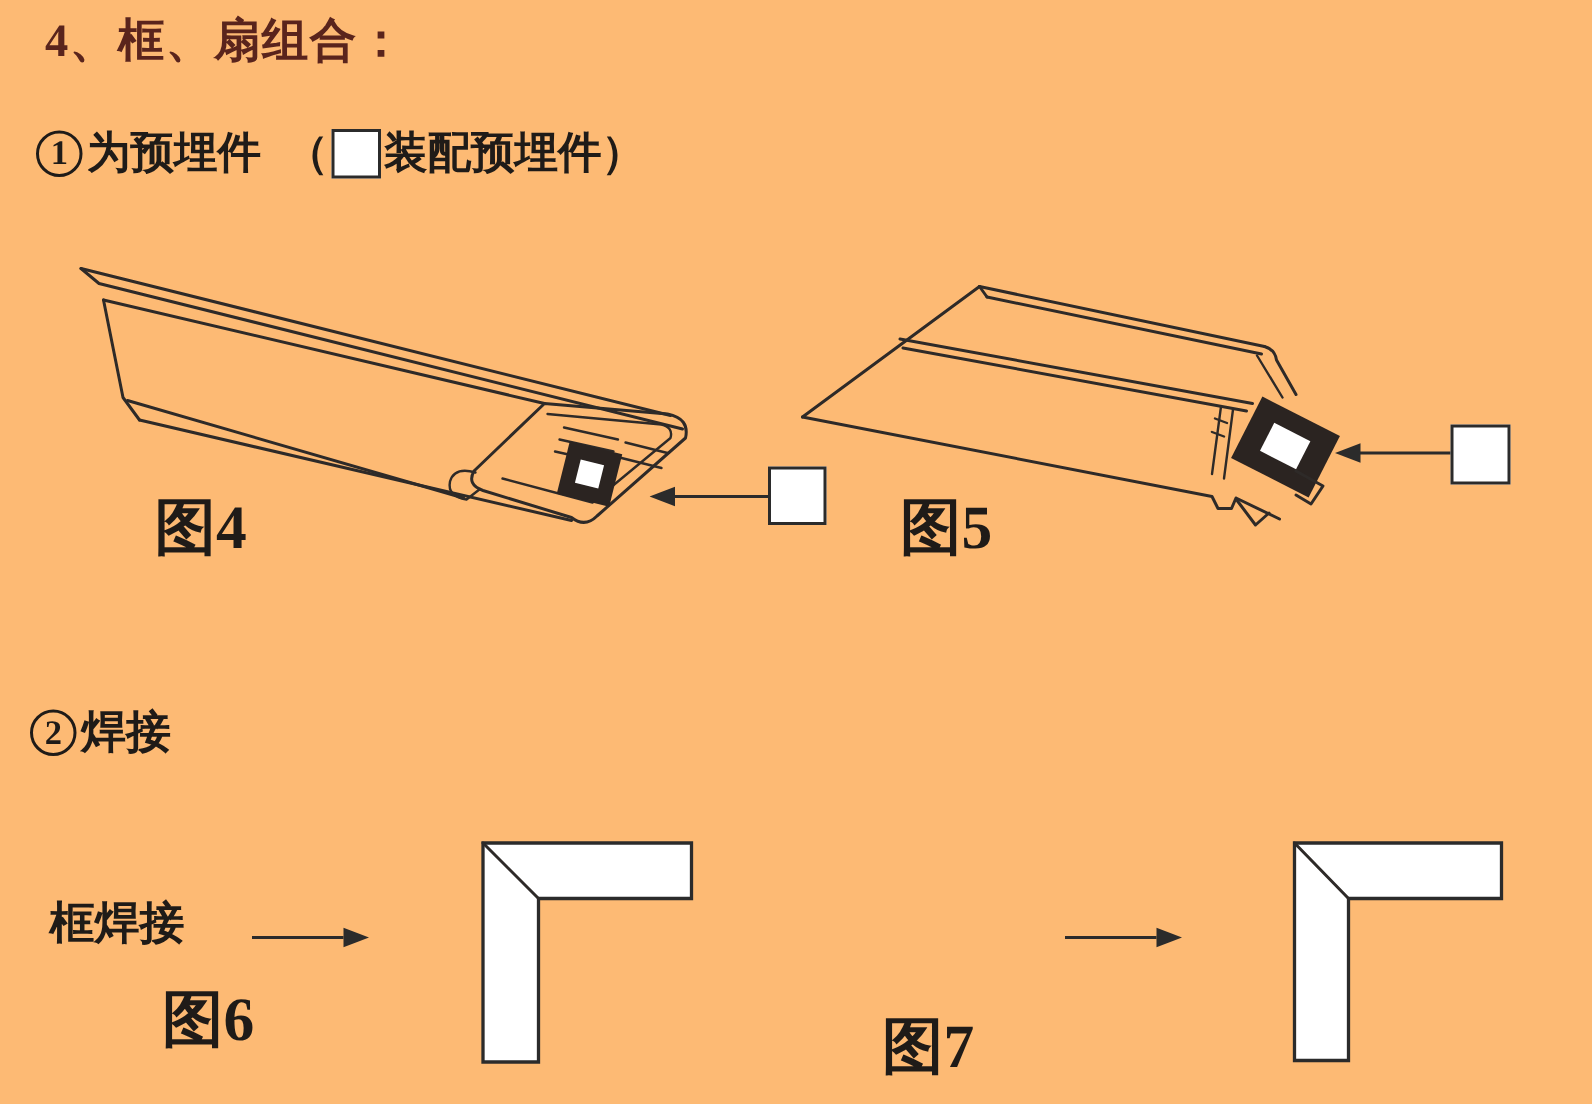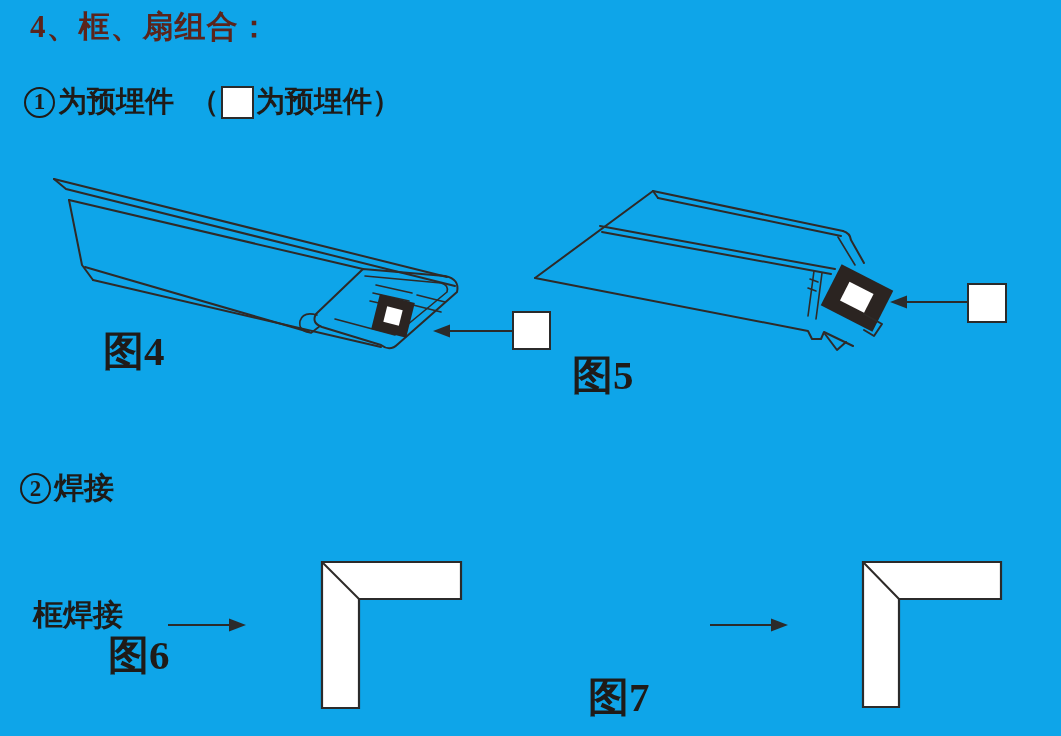--- a/index.html
+++ b/index.html
@@ -1,17 +1,17 @@
 <!DOCTYPE html>
 <html><head>
 <meta charset="utf-8">
 <style>
   html,body { margin:0; padding:0; background:#ffffff; }
   .page {
-    position:relative; width:1061px; height:736px; background:#0ea5e9;
+    position:relative; width:1061px; height:736px; background:#fdba74;
     overflow:hidden; color:#1f1b18;
     font-family:"Liberation Serif","DejaVu Serif",serif;
   }
   .abs { position:absolute; }
 
   .title { font-size:31px; font-weight:bold; color:#5a241c; letter-spacing:1px; white-space:nowrap; }
 
   .stepline { display:flex; align-items:center; font-size:29px; font-weight:bold; white-space:nowrap; }
   .circled {
     display:inline-flex; align-items:center; justify-content:center;
@@ -45,21 +45,21 @@
 <div class="page">
 
   <div class="abs title" style="left:30px; top:6px;">4、框、扇组合：</div>
 
   <div class="abs stepline" style="left:24px; top:82px;">
     <span class="circled">1</span>
     <span>为预埋件</span>
     <span class="paren-group">
       <span>（</span>
       <span class="legend-box"><span class="gray-fill"></span></span>
-      <span>为预埋件）</span>
+      <span>装配预埋件）</span>
     </span>
   </div>
 
   <svg class="abs" style="left:45px; top:168px;" width="430" height="192" viewBox="0 0 430 192">
 
     <path class="ln" d="M9,11 L402,109"></path>
     <path class="ln" d="M9,11 L21,21 L410,118"></path>
     <path class="ln" d="M24,32 L318,101"></path>
     <path class="ln" d="M24,32 L37,97 L48,112"></path>
     <path class="ln" d="M40,99 L264,164"></path>
@@ -120,37 +120,37 @@
     <path class="ln" d="M359,138 l18,10 l-8,12 l-10,-6"></path>
     <path class="ln" d="M320,158 l12,16 l9,-8"></path>
   </svg>
 
   <svg class="abs" style="left:890px; top:293px;" width="78" height="18" viewBox="0 0 78 18">
     <line class="arrow-line" x1="16" y1="9" x2="78" y2="9"></line>
     <polygon class="arrow-head" points="0,9 17,2.5 17,15.5"></polygon>
   </svg>
   <span class="abs callout-box" style="left:967px; top:283px;"><span class="gray-fill"></span></span>
 
-  <div class="abs figcap" style="left:572px; top:324px;margin-top:24px;">图5</div>
+  <div class="abs figcap" style="left:600px; top:324px;">图5</div>
 
   <div class="abs stepline" style="left:20px; top:468px; font-size:30px;">
     <span class="circled">2</span>
     <span>焊接</span>
   </div>
 
   <div class="abs weld-label" style="left:33px; top:595px;">框焊接</div>
   <svg class="abs" style="left:168px; top:616px;" width="78" height="18" viewBox="0 0 78 18">
     <line class="arrow-line" x1="0" y1="9" x2="61" y2="9"></line>
     <polygon class="arrow-head" points="78,9 61,2.5 61,15.5"></polygon>
   </svg>
   <svg class="abs" style="left:320px; top:559px;" width="144" height="152" viewBox="0 0 144 152">
     <path class="lshape" d="M2,3 H141 V40 H39 V149 H2 Z"></path>
     <path class="ln" d="M2,3 L39,40"></path>
   </svg>
-  <div class="abs figcap" style="left:108px; top:628px;">图6</div>
+  <div class="abs figcap" style="left:108px; top:652px;">图6</div>
 
   <svg class="abs" style="left:710px; top:616px;" width="78" height="18" viewBox="0 0 78 18">
     <line class="arrow-line" x1="0" y1="9" x2="61" y2="9"></line>
     <polygon class="arrow-head" points="78,9 61,2.5 61,15.5"></polygon>
   </svg>
   <svg class="abs" style="left:861px; top:559px;" width="144" height="152" viewBox="0 0 144 152">
     <path class="lshape" d="M2,3 H140 V40 H38 V148 H2 Z"></path>
     <path class="ln" d="M2,3 L38,40"></path>
   </svg>
   <div class="abs figcap" style="left:588px; top:670px;">图7</div>

